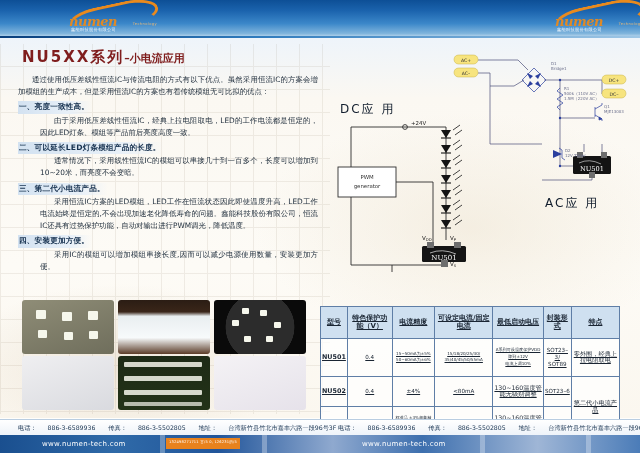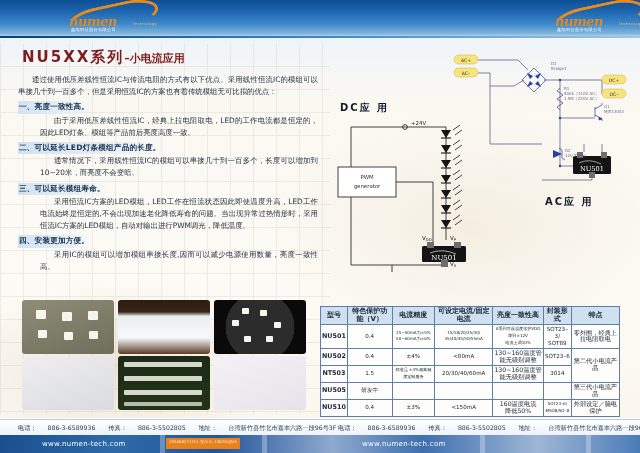--- a/index.html
+++ b/index.html
@@ -74,21 +74,21 @@
   .body-copy p{ text-indent:14px; margin-bottom:1px; }
   .head-item{
     display:inline-block; background:linear-gradient(90deg,#d3e2f1,#e8f0f8 70%,transparent);
     color:#16314f; font-weight:bold; padding:0 3px 0 1px; margin:2px 0 1px 0;
     font-size:7.6px; letter-spacing:.2px;
   }
   .indent{ text-indent:0; padding-left:22px; }
 
   
   .cap{
-    position:absolute; font-size:10px; font-weight:bold; color:#101c2c;
+    position:absolute; font-size:12px; font-weight:normal; color:#101c2c;
     letter-spacing:2px; white-space:nowrap;
   }
   .cap-dc{ left:340px; top:101px; }
   .cap-ac{ left:545px; top:195px; }
 
   
   .diagram{ position:absolute; }
   .dc-wrap{ left:322px; top:112px; width:180px; height:168px; }
   .ac-wrap{ left:432px; top:48px; width:205px; height:145px; }
 
@@ -110,21 +110,21 @@
   
   .table-wrap{
     position:absolute; left:320px; top:306px; width:300px;
   }
   table.spec{
     border-collapse:collapse; width:300px; font-size:5.6px; color:#1a2533;
     background:rgba(255,255,255,.72);
   }
   table.spec th, table.spec td{
     border:0.7px solid #5f7ea6; text-align:center; vertical-align:middle;
-    padding:1px 1px; line-height:6.8px;
+    padding:8px 1px; line-height:6.8px;text-decoration:underline;
   }
   table.spec th{
     background:#cfe0f0; font-weight:bold; font-size:7px; height:17px; line-height:7.6px;
   }
   table.spec td{ height:17px; }
   td.model{ font-size:6.4px; font-weight:bold; }
   td.tiny{ font-size:4.1px; line-height:5.2px; }
   td.feat{ font-size:6.2px; line-height:7.4px; }
 
   
@@ -173,36 +173,36 @@
       <div class="tm">Technology</div>
       <div class="cn">鑫能科技股份有限公司</div>
     </div>
   </div>
 
   <div class="title">
     <span>NU5XX系列</span><span class="sub">–小电流应用</span>
   </div>
 
   <div class="body-copy">
-    <p>通过使用低压差线性恒流IC与传流电阻的方式有以下优点。采用线性恒流IC的模组可以串接几十到一百多个，但是采用恒流IC的方案也有着传统模组无可比拟的优点：</p>
+    <p>通过使用低压差线性恒流IC与传流电阻的方式有以下优点。虽然采用恒流IC的方案会增加模组的生产成本，但是采用恒流IC的方案也有着传统模组无可比拟的优点：</p>
     <div>
       <span class="head-item">一、亮度一致性高。</span>
       <p class="indent">由于采用低压差线性恒流IC，经典上拉电阻取电，LED的工作电流都是恒定的，因此LED灯条、模组等产品前后亮度高度一致。</p>
     </div>
     <div>
       <span class="head-item">二、可以延长LED灯条模组产品的长度。</span>
       <p class="indent">通常情况下，采用线性恒流IC的模组可以串接几十到一百多个，长度可以增加到10~20米，而亮度不会变暗。</p>
     </div>
     <div>
-      <span class="head-item">三、可以延长模组寿命。</span>
-      <p class="indent">采用恒流IC方案的LED模组，LED工作在恒流状态因此即使温度升高，LED工作电流始终是恒定的,不会出现加速老化降低寿命的问题。当出现异常过热情形时，采用恒流IC方案的LED模组，自动对输出进行PWM调光，降低温度。</p>
+      <span class="head-item">三、第二代小电流产品。</span>
+      <p class="indent">采用恒流IC方案的LED模组，LED工作在恒流状态因此即使温度升高，LED工作电流始终是恒定的,不会出现加速老化降低寿命的问题。鑫能科技股份有限公司，恒流IC还具有过热保护功能，自动对输出进行PWM调光，降低温度。</p>
     </div>
     <div>
       <span class="head-item">四、安装更加方便。</span>
-      <p class="indent">采用IC的模组可以增加模组串接长度,因而可以减少电源使用数量，亮度一致性高。</p>
+      <p class="indent">采用IC的模组可以增加模组串接长度,因而可以减少电源使用数量，安装更加方便。</p>
     </div>
   </div>
 
   <div class="cap cap-dc">DC应 用</div>
   <div class="cap cap-ac">AC应 用</div>
 
   <div class="diagram ac-wrap">
     <svg width="205" height="145" viewBox="0 0 205 145">
       <g stroke="#4a4f7a" stroke-width="0.7" fill="none">
 
@@ -423,21 +423,21 @@
   </div>
 
   <div class="table-wrap">
     <table class="spec">
       <thead>
         <tr>
           <th>型号</th>
           <th>特色保护功能（V）</th>
           <th>电流精度</th>
           <th>可设定电流/固定电流</th>
-          <th>亮度一致性高</th>
+          <th>最低启动电压</th>
           <th>封装形式</th>
           <th>特点</th>
         </tr>
       </thead>
       <tbody>
         <tr>
           <td class="model">NU501</td>
           <td>0.4</td>
           <td class="tiny">15~50mA为±5%<br>50~60mA为±6%</td>
           <td class="tiny">15/18/20/25/30/<br>35/40/45/50/55mA</td>

